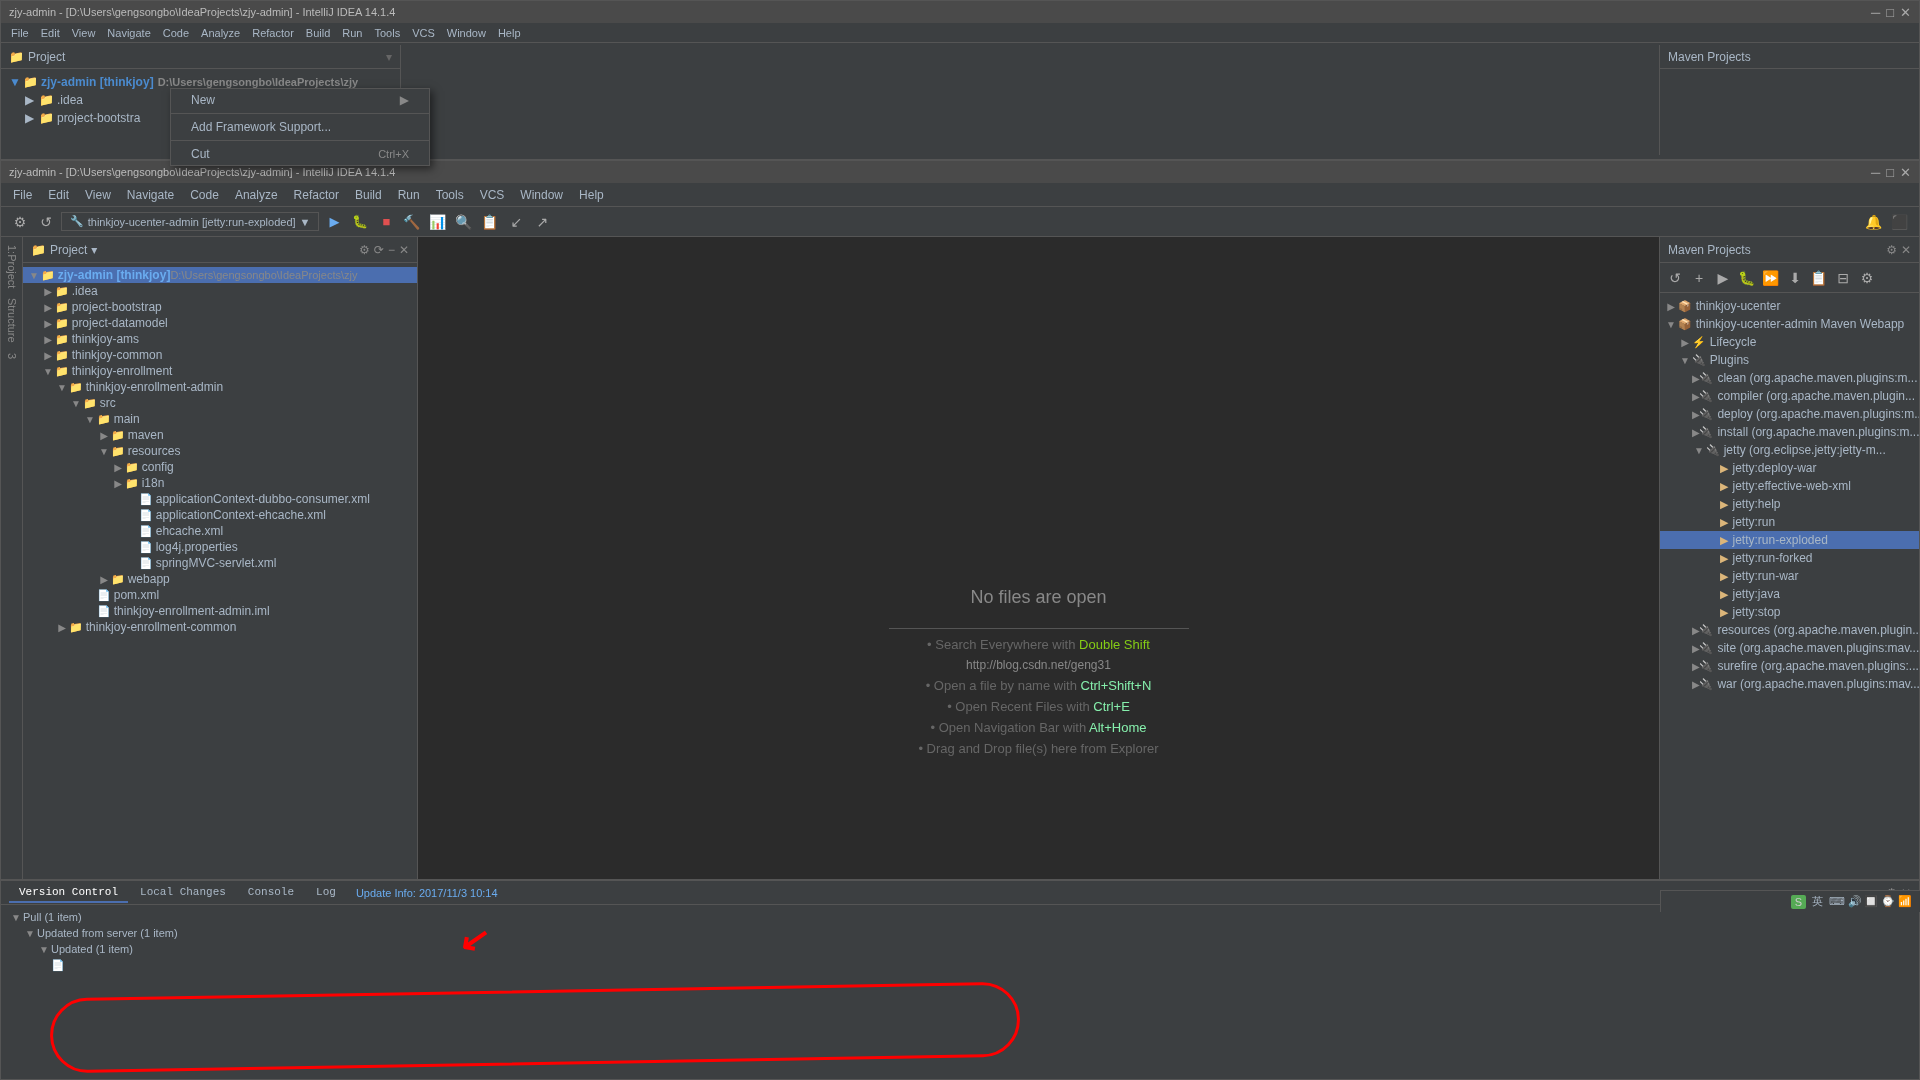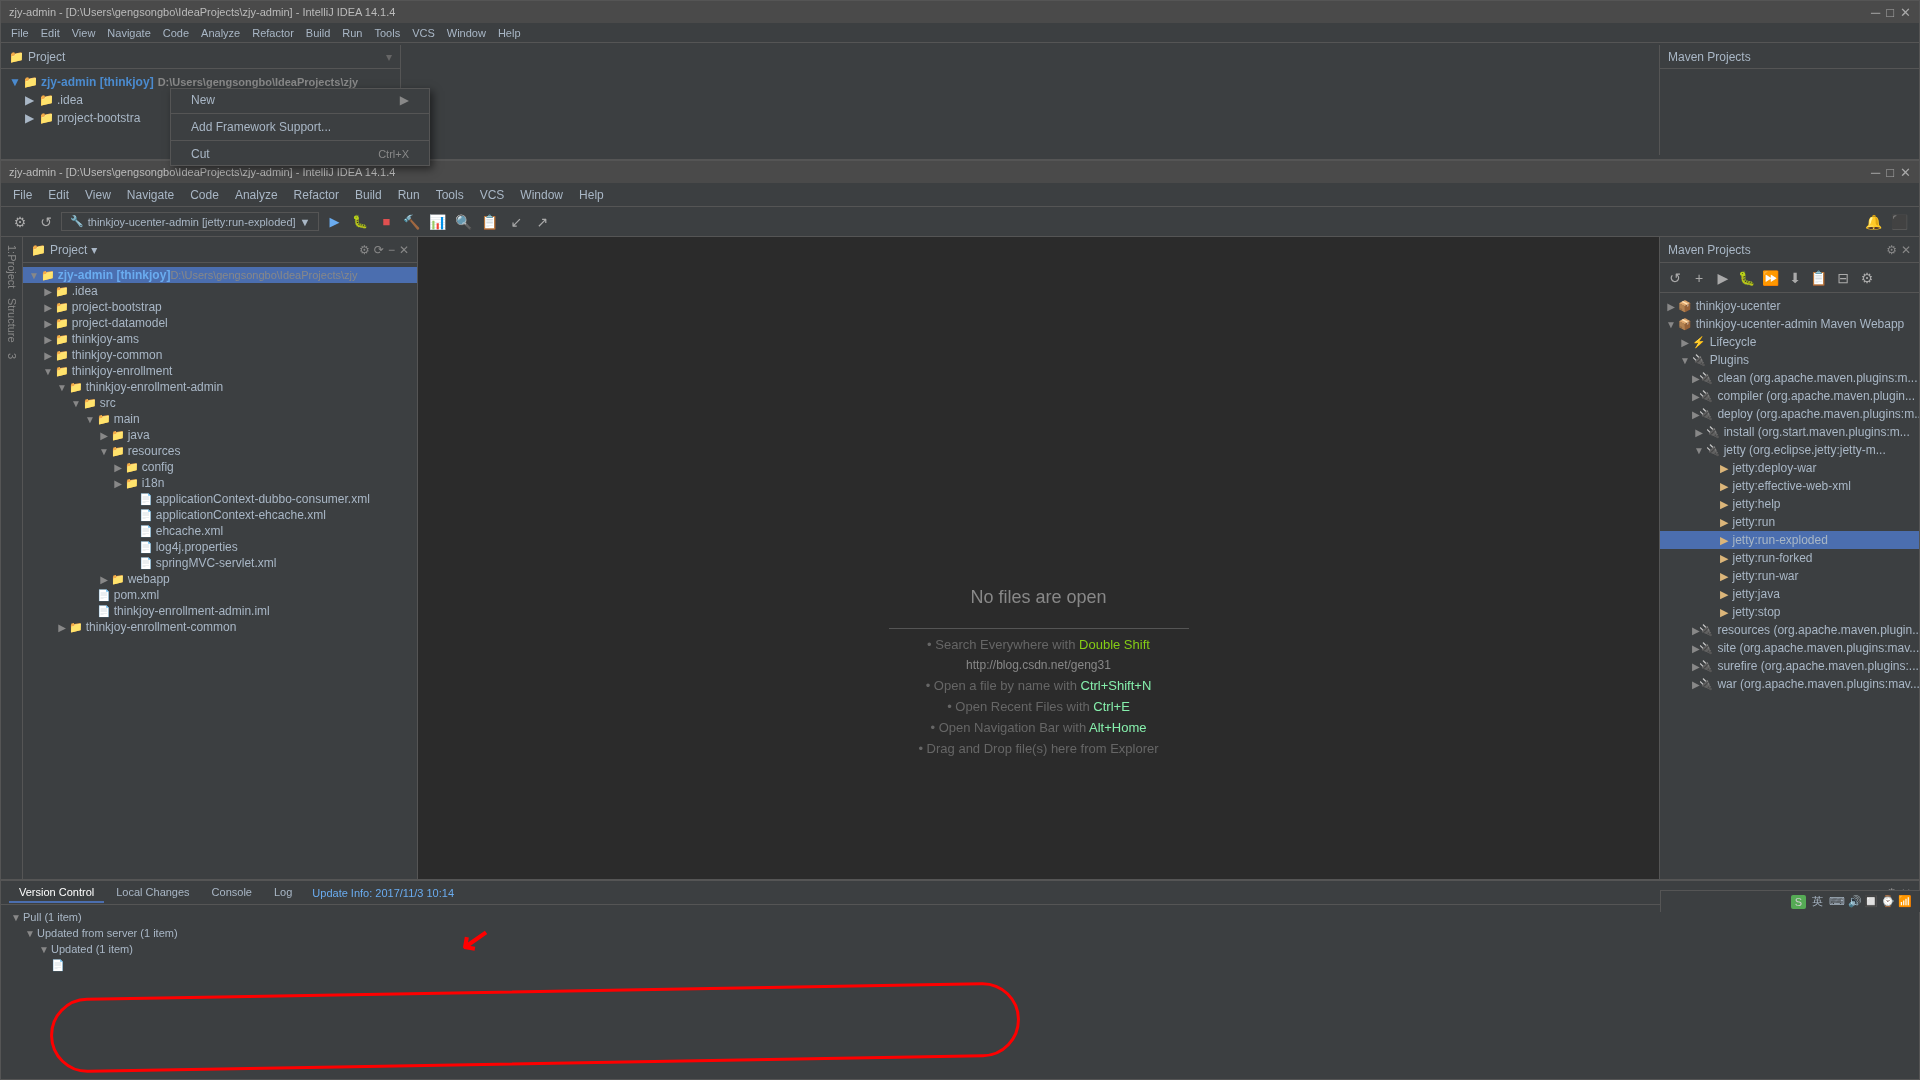--- a/index.html
+++ b/index.html
@@ -252,20 +252,21 @@
       gap: 2px;
       border-bottom: 1px solid #555;
       background: #3c3f41;
     }
     .bottom-tab {
       padding: 3px 10px;
       font-size: 11px;
       cursor: pointer;
       color: #a9b7c6;
       border-bottom: 2px solid transparent;
+      font-family: Liberation Mono, monospace;
     }
     .bottom-tab.active { color: #fff; border-bottom: 2px solid #4b6eaf; }
     .update-info { font-size: 11px; color: #6aacf0; cursor: pointer; }
 
     .bottom-content { flex: 1; overflow-y: auto; padding: 4px; }
     .bottom-item {
       display: flex;
       align-items: center;
       padding: 2px 4px;
       cursor: pointer;
@@ -521,21 +522,21 @@
 
         <div class="tree-item" style="padding-left:60px;">
           <span class="tree-arrow">▼</span>
           <span class="tree-icon folder-icon">📁</span>
           <span class="tree-label">main</span>
         </div>
 
         <div class="tree-item" style="padding-left:74px;">
           <span class="tree-arrow">▶</span>
           <span class="tree-icon folder-icon">📁</span>
-          <span class="tree-label">java</span>
+          <span class="tree-label">maven</span>
         </div>
 
         <div class="tree-item" style="padding-left:74px;">
           <span class="tree-arrow">▼</span>
           <span class="tree-icon folder-icon">📁</span>
           <span class="tree-label">resources</span>
         </div>
 
         <div class="tree-item" style="padding-left:88px;">
           <span class="tree-arrow">▶</span>
@@ -689,21 +690,21 @@
 
         <div class="maven-item" style="padding-left:32px;">
           <span class="tree-arrow">▶</span>
           <span class="maven-icon">🔌</span>
           <span class="maven-label">deploy (org.apache.maven.plugins:m...</span>
         </div>
 
         <div class="maven-item" style="padding-left:32px;">
           <span class="tree-arrow">▶</span>
           <span class="maven-icon">🔌</span>
-          <span class="maven-label">install (org.start.maven.plugins:m...</span>
+          <span class="maven-label">install (org.apache.maven.plugins:m...</span>
         </div>
 
         <div class="maven-item" style="padding-left:32px;">
           <span class="tree-arrow">▼</span>
           <span class="maven-icon">🔌</span>
           <span class="maven-label">jetty (org.eclipse.jetty:jetty-m...</span>
         </div>
 
         <div class="maven-item" style="padding-left:46px;">
           <span class="tree-arrow" style="width:14px;"></span>

